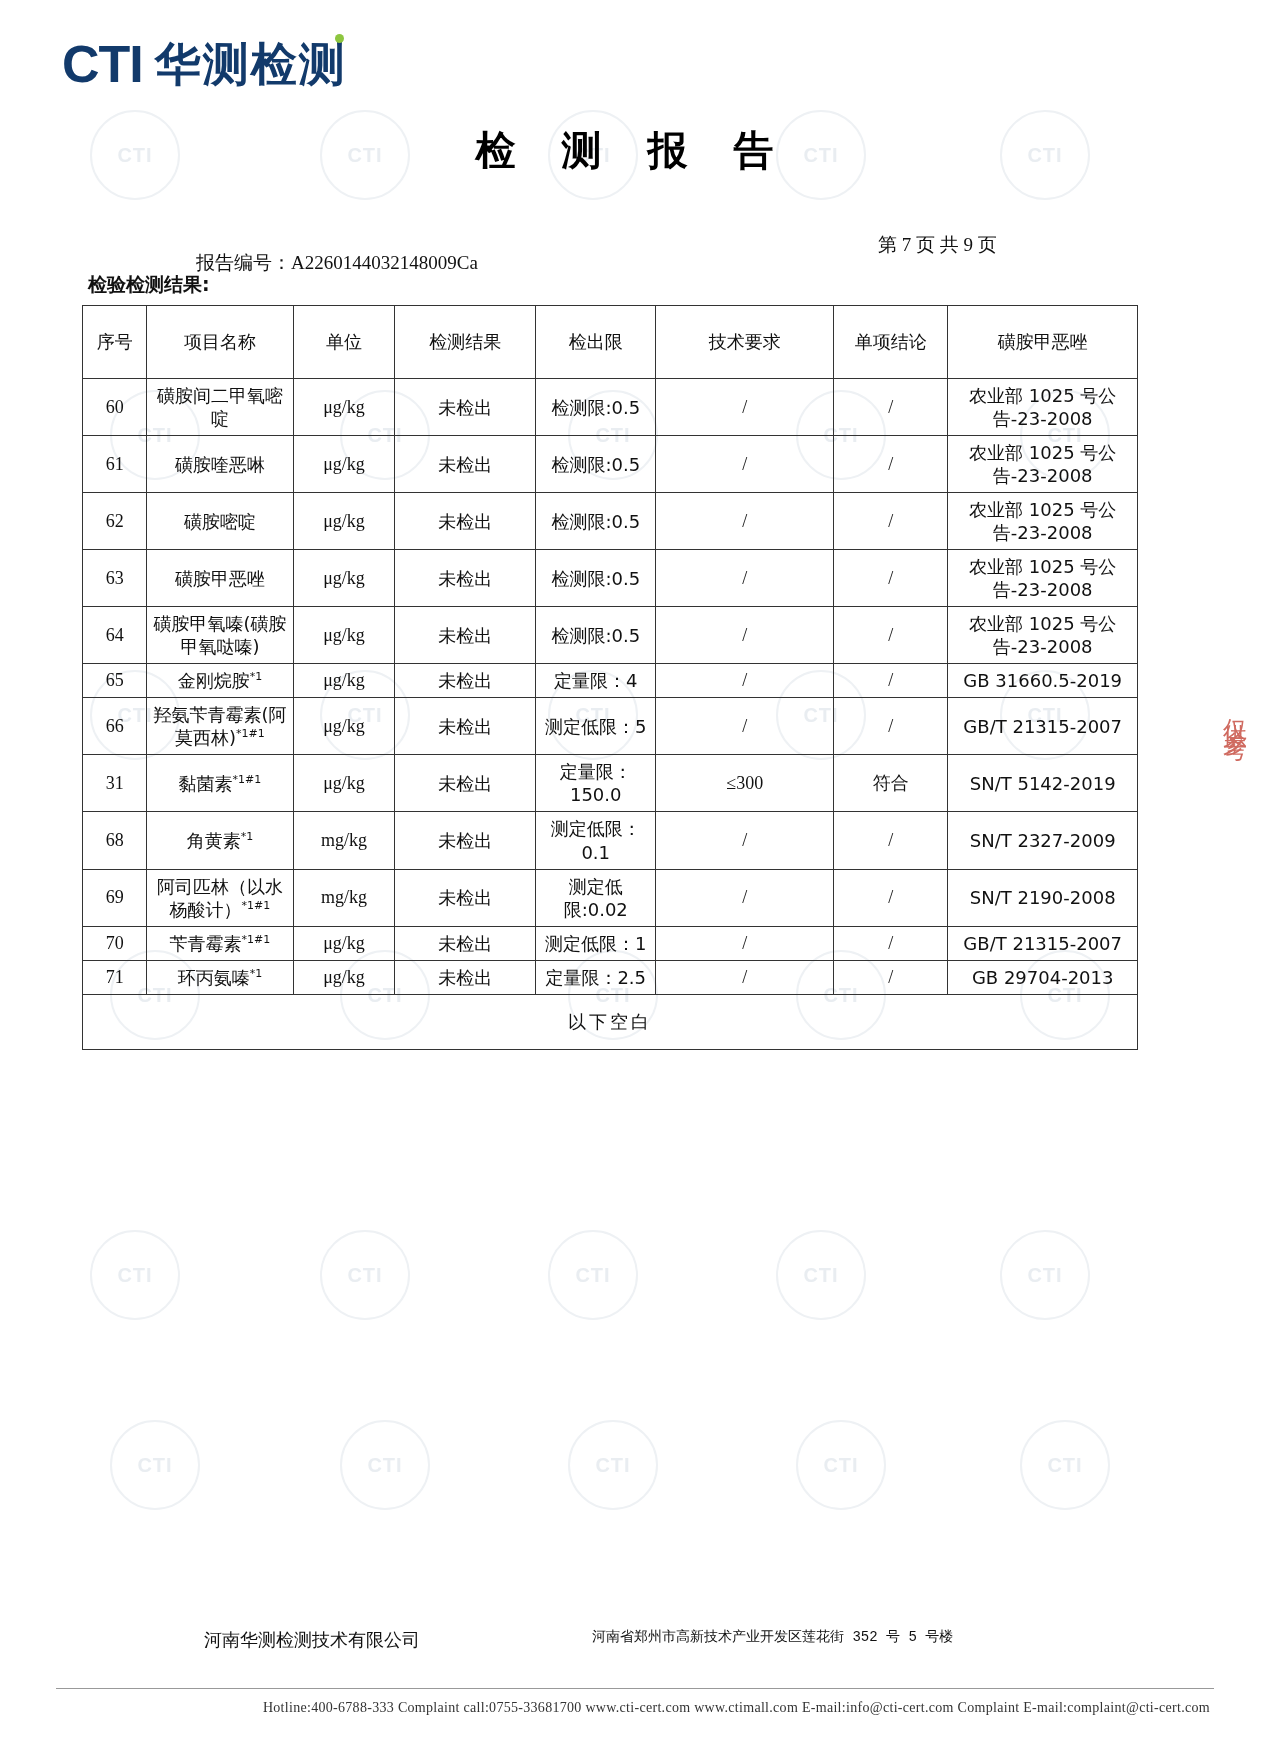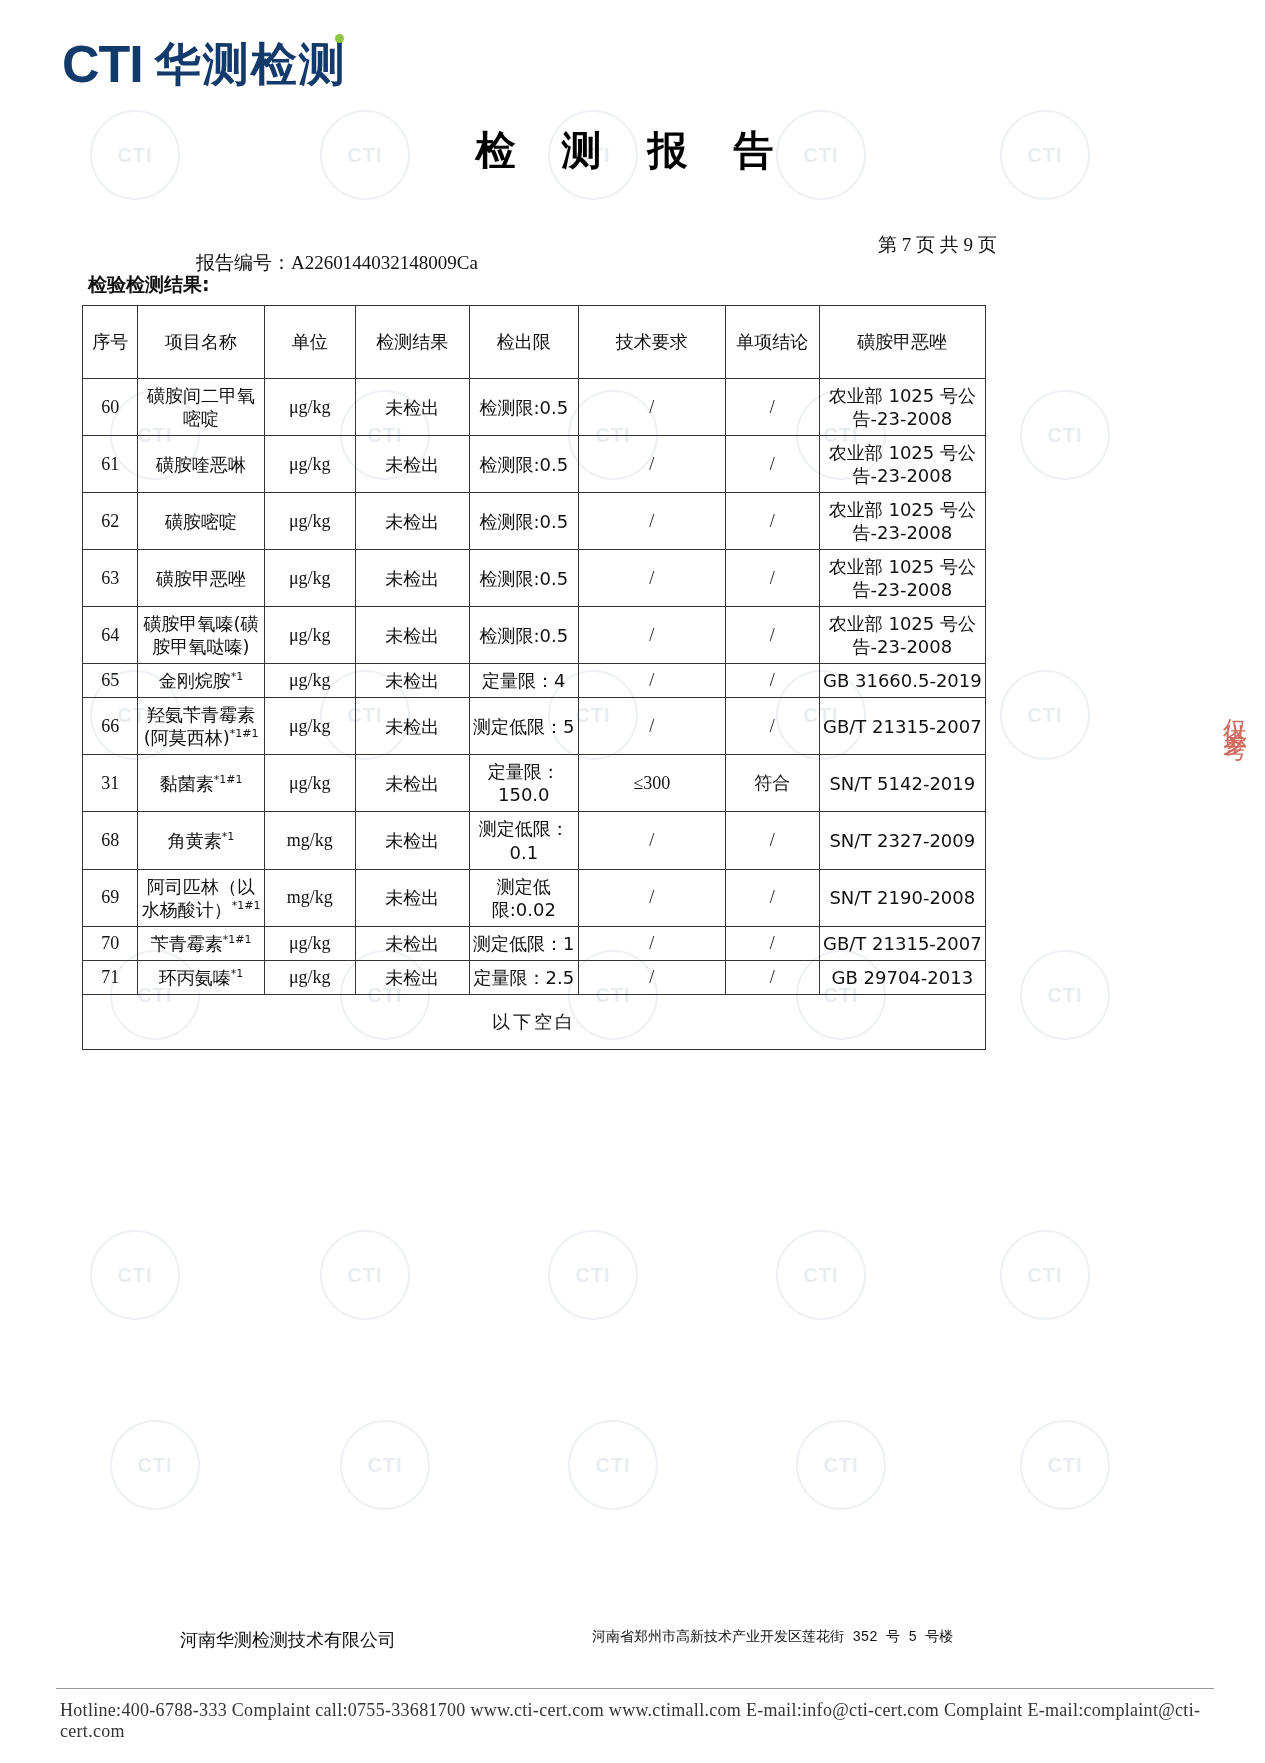--- a/index.html
+++ b/index.html
@@ -120,21 +120,21 @@
     font-weight: bold;
     font-family: "DejaVu Sans", "Liberation Sans", sans-serif;
     z-index: 3;
   }
 
   
   .table-wrap {
     position: absolute;
     top: 305px;
     left: 82px;
-    width: 904px;
+    width: 1056px;
     z-index: 3;
   }
   table.result {
     border-collapse: collapse;
     width: 100%;
     background: transparent;
   }
   table.result th,
   table.result td {
     border: 1px solid #333;
@@ -192,21 +192,21 @@
     font-size: 24px;
     letter-spacing: 6px;
     opacity: .75;
     z-index: 2;
   }
 
   
   .footer-company {
     position: absolute;
     top: 1628px;
-    left: 180px;
+    left: 204px;
     font-size: 18px;
     font-family: "DejaVu Sans", "Liberation Sans", sans-serif;
     z-index: 3;
   }
   .footer-address {
     position: absolute;
     top: 1628px;
     left: 592px;
     font-size: 14px;
     font-family: Liberation Mono, monospace;
@@ -218,22 +218,22 @@
     left: 56px;
     width: 1158px;
     border-top: 1px solid #999;
     z-index: 3;
   }
   .footer-contact {
     position: absolute;
     top: 1700px;
     left: 60px;
     width: 1150px;
-    text-align: left;
-    font-size: 18px;
+    text-align: right;
+    font-size: 14px;
     color: #333;
     font-family: "Liberation Serif", serif;
     letter-spacing: .3px;
     z-index: 3;
   }
 </style>
 </head>
 <body>
 
 <div class="page">

